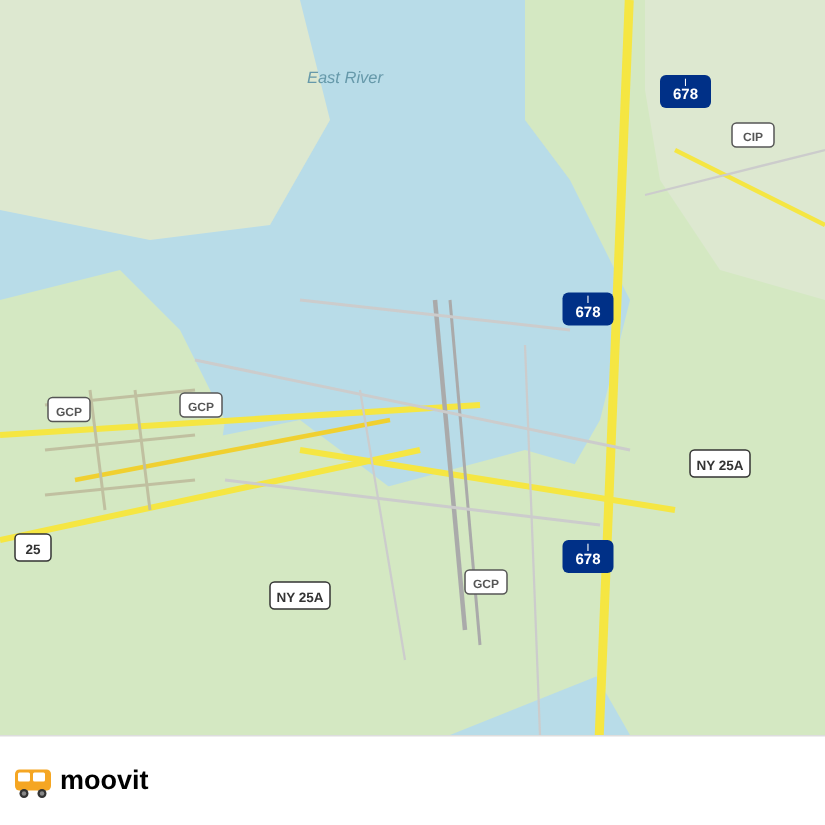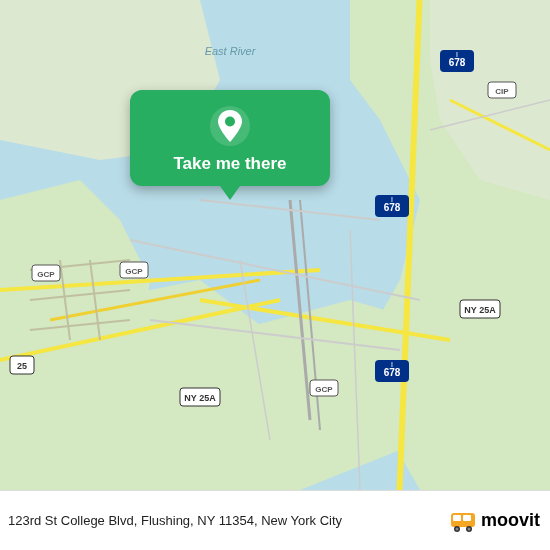--- a/index.html
+++ b/index.html
@@ -193,40 +193,25 @@
     <rect x="488" y="82" width="28" height="16" rx="3" fill="#fff" stroke="#555" stroke-width="1"></rect>
     <text x="502" y="94" text-anchor="middle" fill="#555" font-size="8" font-weight="bold">CIP</text>
 
     <rect x="10" y="356" width="24" height="18" rx="3" fill="#fff" stroke="#333" stroke-width="1"></rect>
     <text x="22" y="369" text-anchor="middle" fill="#333" font-size="9" font-weight="bold">25</text>
 
     <text x="230" y="55" text-anchor="middle" fill="#6699aa" font-size="11" font-style="italic">East River</text>
   </svg>
 
   
-  <div id="popup-card" style="background: rgb(39, 174, 96);">
-
-    <svg class="pin-icon" viewBox="0 0 44 44" xmlns="http://www.w3.org/2000/svg">
-      <circle cx="22" cy="22" r="20" fill="rgba(255,255,255,0.15)"></circle>
-      <path d="M22 6 C15 6 10 11.5 10 17.5 C10 25 22 38 22 38 C22 38 34 25 34 17.5 C34 11.5 29 6 22 6 Z" fill="white"></path>
-      <circle cx="22" cy="17.5" r="5" fill="#27ae60"></circle>
-    </svg>
-    <span id="take-me-label">Take me there</span>
-  </div>
 
   
 </div>
 
 <div id="footer">
-  <div id="footer-text-wrap">
-    <span id="address-line">
-      <span>123rd St College Blvd, Flushing, NY 11354, New York</span>
-      <span>City</span>
-    </span>
-  </div>
   <div id="moovit-logo">
 
     <svg id="moovit-bus-icon" viewBox="0 0 28 28" xmlns="http://www.w3.org/2000/svg">
       <rect x="2" y="6" width="24" height="14" rx="3" fill="#f5a623"></rect>
       <rect x="4" y="8" width="8" height="6" rx="1" fill="white"></rect>
       <rect x="14" y="8" width="8" height="6" rx="1" fill="white"></rect>
       <circle cx="8" cy="22" r="3" fill="#333"></circle>
       <circle cx="20" cy="22" r="3" fill="#333"></circle>
       <circle cx="8" cy="22" r="1.5" fill="#888"></circle>
       <circle cx="20" cy="22" r="1.5" fill="#888"></circle>

